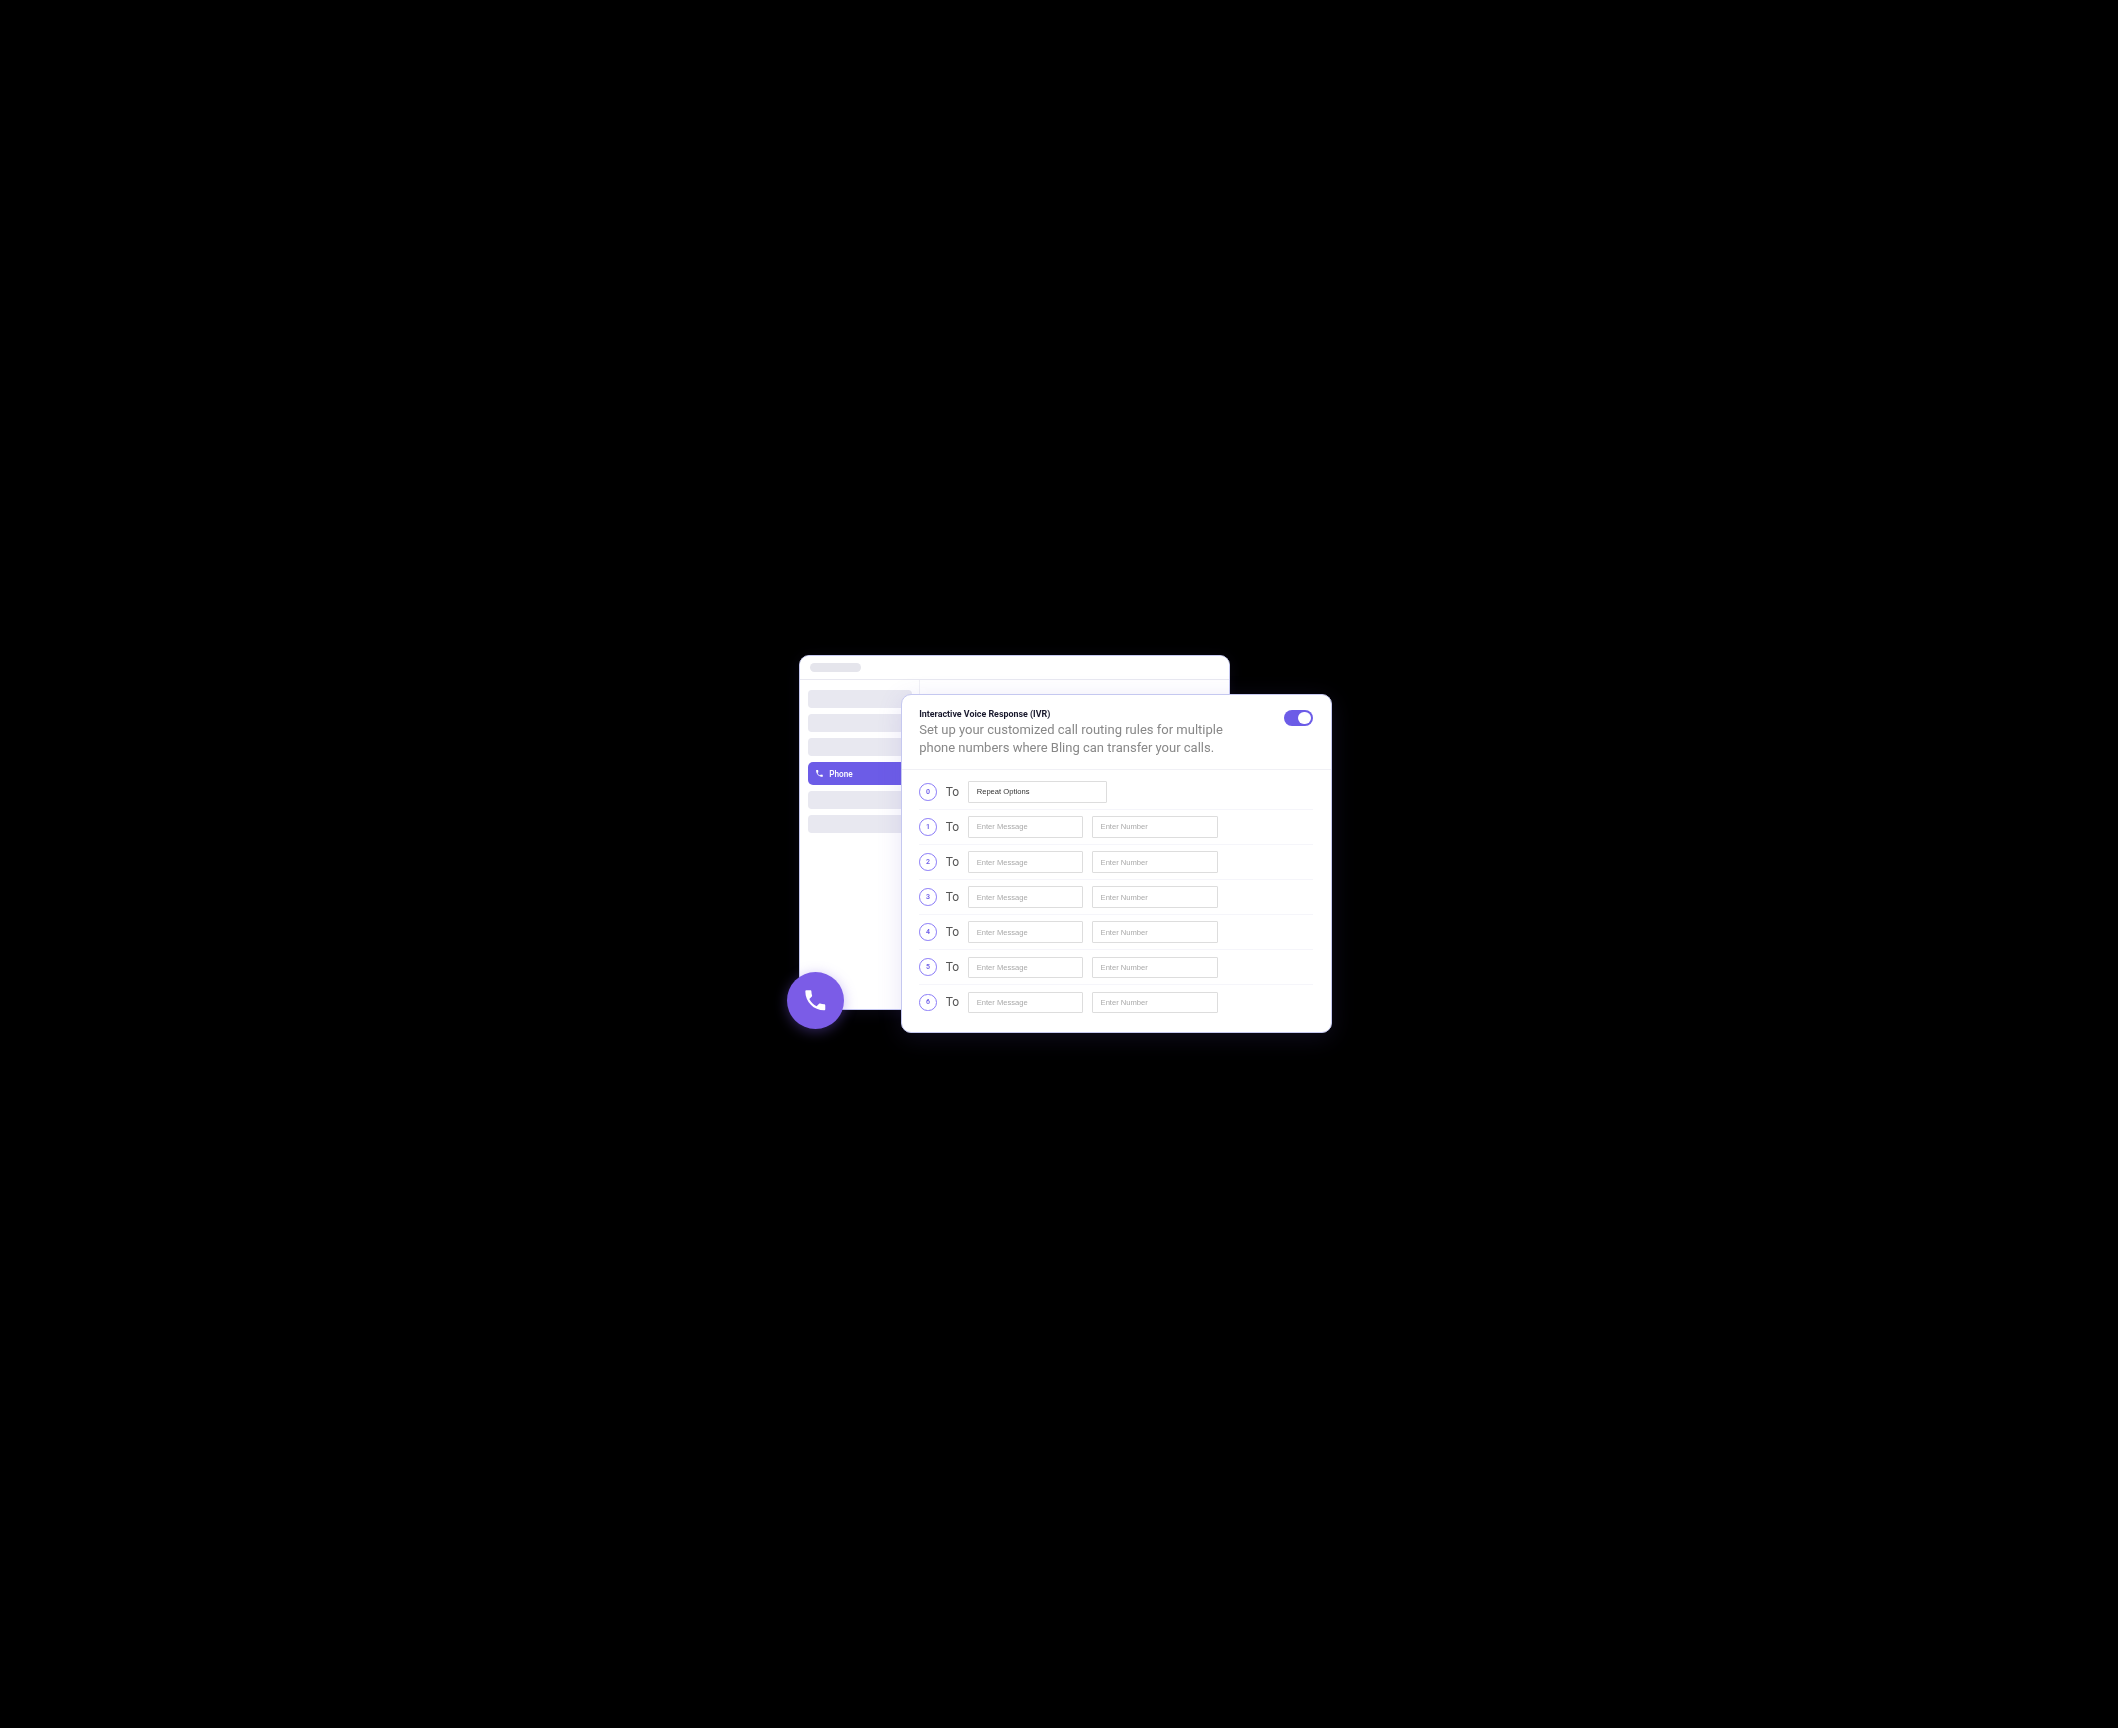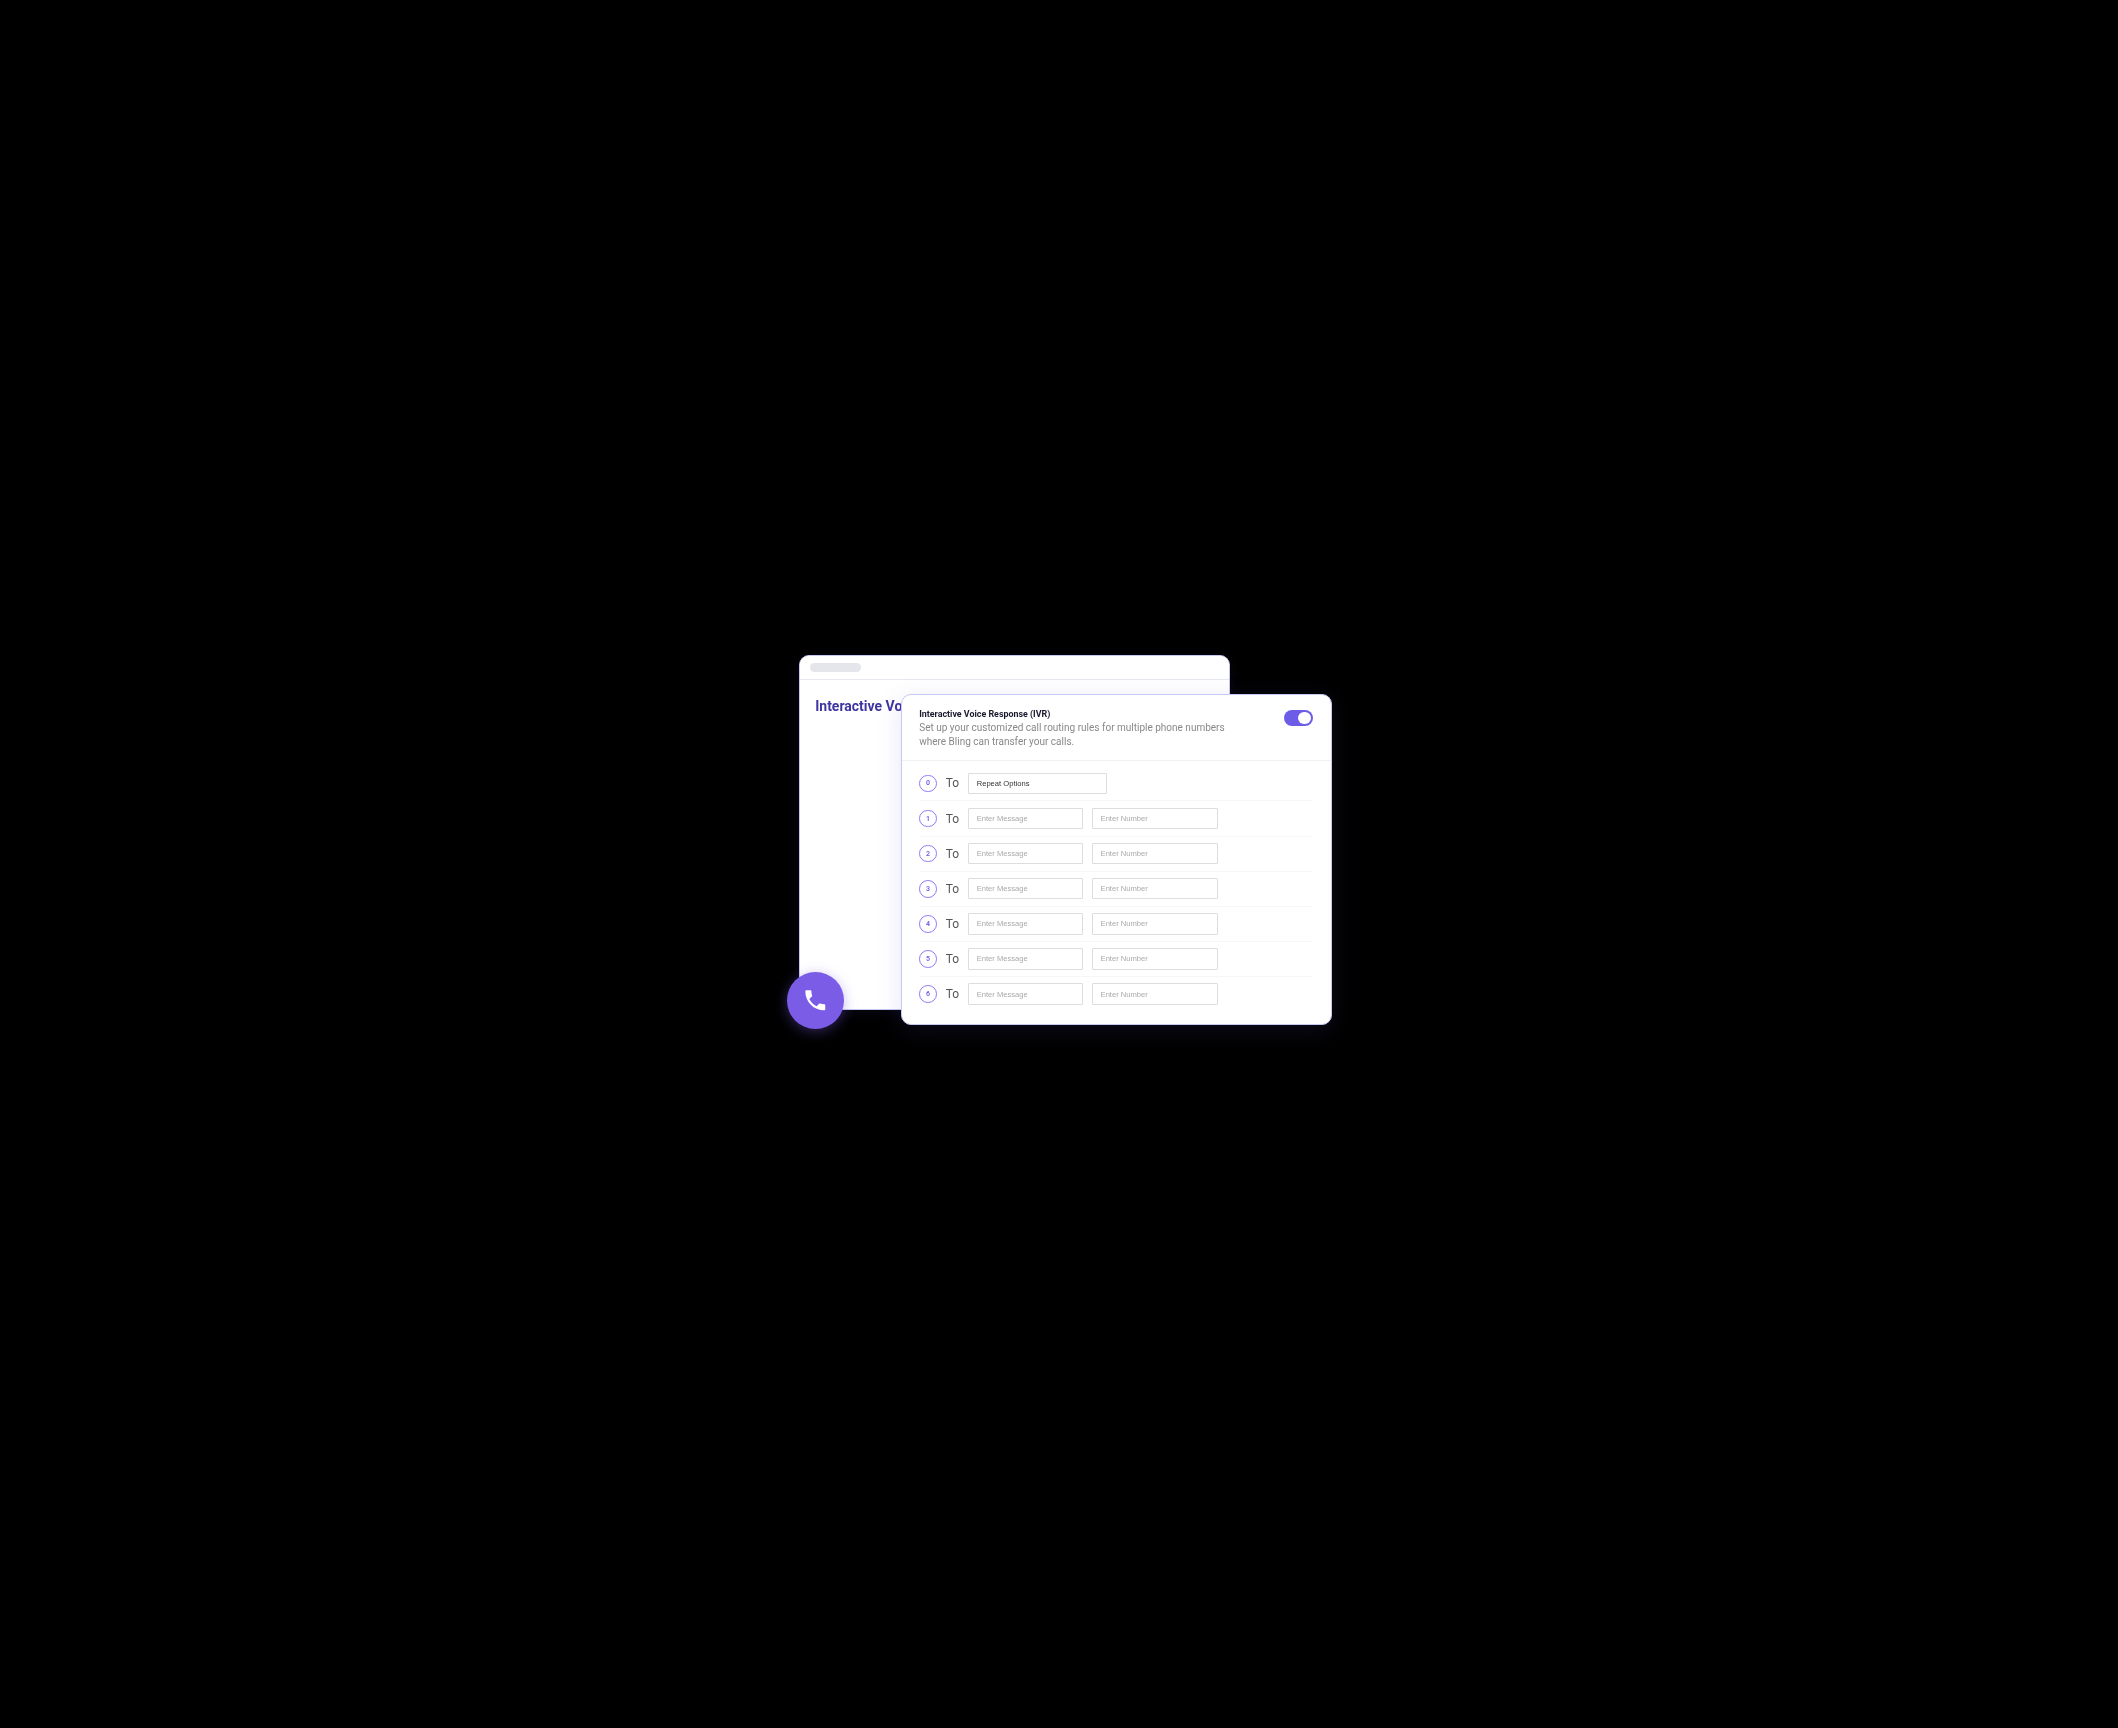--- a/index.html
+++ b/index.html
@@ -145,21 +145,21 @@
     }
 
     .main-card-header-text h2 {
       font-size: 8.9px;
       font-weight: 700;
       color: #1a1a2e;
       margin-bottom: 2.5px;
     }
 
     .main-card-header-text p {
-      font-size: 10px;
+      font-size: 13px;
       color: #888;
       line-height: 1.4;
       max-width: 329px;
     }
 
     .toggle-switch {
       width: 29px;
       height: 16.5px;
       background: #6c5ce7;
       border-radius: 8.2px;
@@ -245,20 +245,33 @@
 </head>
 <body>
 
 <div class="scene">
 
   <div class="bg-window">
     <div class="bg-window-topbar">
       <div class="bg-window-topbar-pill"></div>
     </div>
     <div class="bg-window-body">
+      <div class="bg-sidebar">
+        <div class="sidebar-placeholder"></div>
+        <div class="sidebar-placeholder"></div>
+        <div class="sidebar-placeholder"></div>
+        <div class="sidebar-item-phone">
+          <svg width="8.9" height="8.9" viewBox="0 0 24 24" fill="white">
+            <path d="M6.6 10.8c1.4 2.8 3.8 5.1 6.6 6.6l2.2-2.2c.3-.3.7-.4 1-.2 1.1.4 2.3.6 3.6.6.6 0 1 .4 1 1V20c0 .6-.4 1-1 1-9.4 0-17-7.6-17-17 0-.6.4-1 1-1h3.5c.6 0 1 .4 1 1 0 1.3.2 2.5.6 3.6.1.3 0 .7-.2 1L6.6 10.8z"></path>
+          </svg>
+          <span>Phone</span>
+        </div>
+        <div class="sidebar-placeholder"></div>
+        <div class="sidebar-placeholder"></div>
+      </div>
       <div class="bg-main-content">
         <div class="bg-main-title">Interactive Voice Response (IVR)</div>
       </div>
     </div>
   </div>
 
   <div class="phone-bubble">
     <svg viewBox="0 0 24 24">
       <path d="M6.6 10.8c1.4 2.8 3.8 5.1 6.6 6.6l2.2-2.2c.3-.3.7-.4 1-.2 1.1.4 2.3.6 3.6.6.6 0 1 .4 1 1V20c0 .6-.4 1-1 1-9.4 0-17-7.6-17-17 0-.6.4-1 1-1h3.5c.6 0 1 .4 1 1 0 1.3.2 2.5.6 3.6.1.3 0 .7-.2 1L6.6 10.8z"></path>
     </svg>

